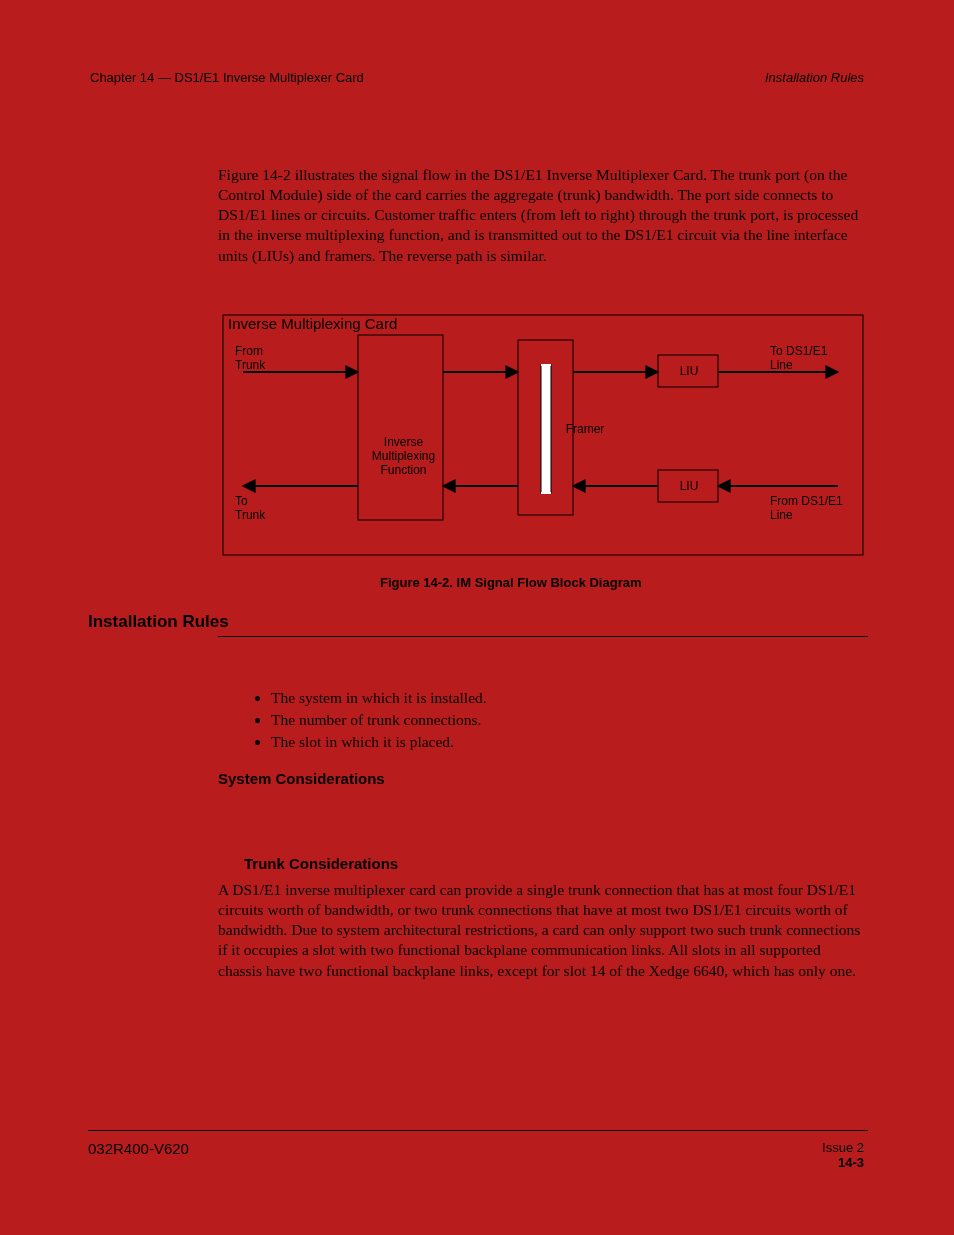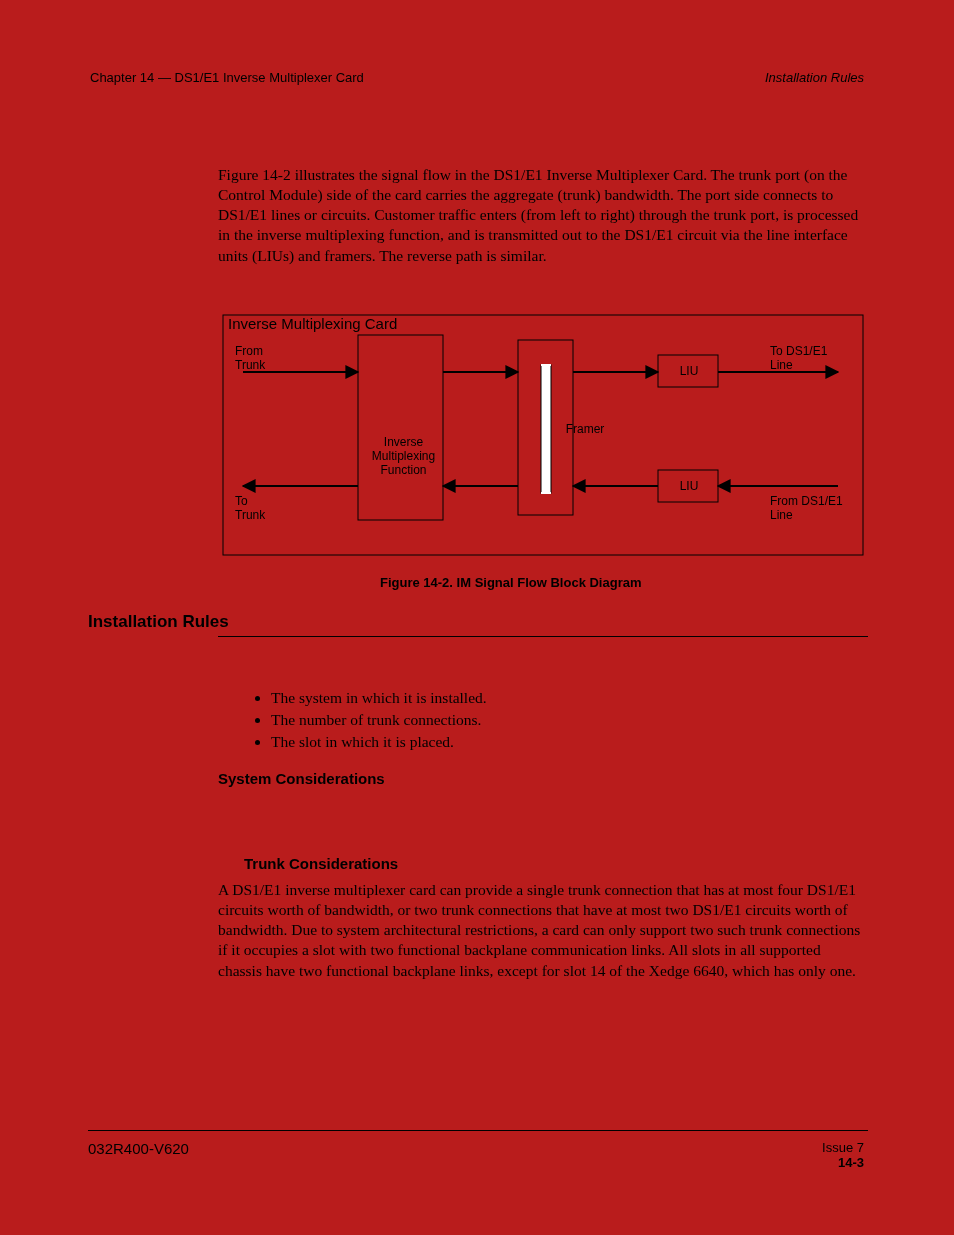--- a/index.html
+++ b/index.html
@@ -138,17 +138,17 @@
 
   <div class="abs heading-sm" style="left:218px; top:770px;">System Considerations</div>
 
   <div class="abs heading-sm" style="left:204px; top:855px;margin-left:40px;">Trunk Considerations</div>
   <div class="abs body" style="left:218px; top:880px; width:650px;">A DS1/E1 inverse multiplexer card can provide a single trunk connection that has at most four DS1/E1 circuits worth of bandwidth, or two trunk connections that have at most two DS1/E1 circuits worth of bandwidth. Due to system architectural restrictions, a card can only support two such trunk connections if it occupies a slot with two functional backplane communication links. All slots in all supported chassis have two functional backplane links, except for slot 14 of the Xedge 6640, which has only one.</div>
 
   <div class="abs hr" style="left:88px; top:1130px; width:780px;"></div>
 
   <div class="abs" style="left:88px; top:1140px; font-family:Arial,Helvetica,sans-serif; font-size:15px;">032R400-V620</div>
   <div class="abs footer-right" style="right:90px; top:1140px;">
-    <span>Issue 7</span><br>
+    <span>Issue 2</span><br>
     <span style="font-weight:700;">14-3</span>
   </div>
 
 </div>
 
 </body></html>

